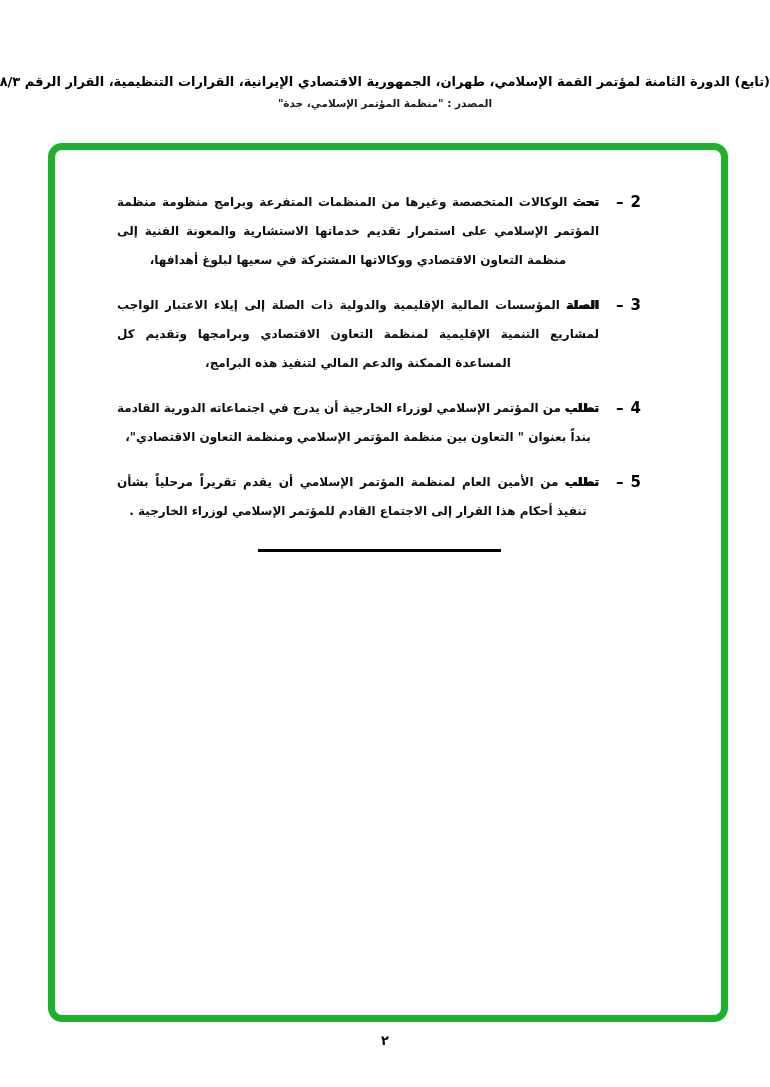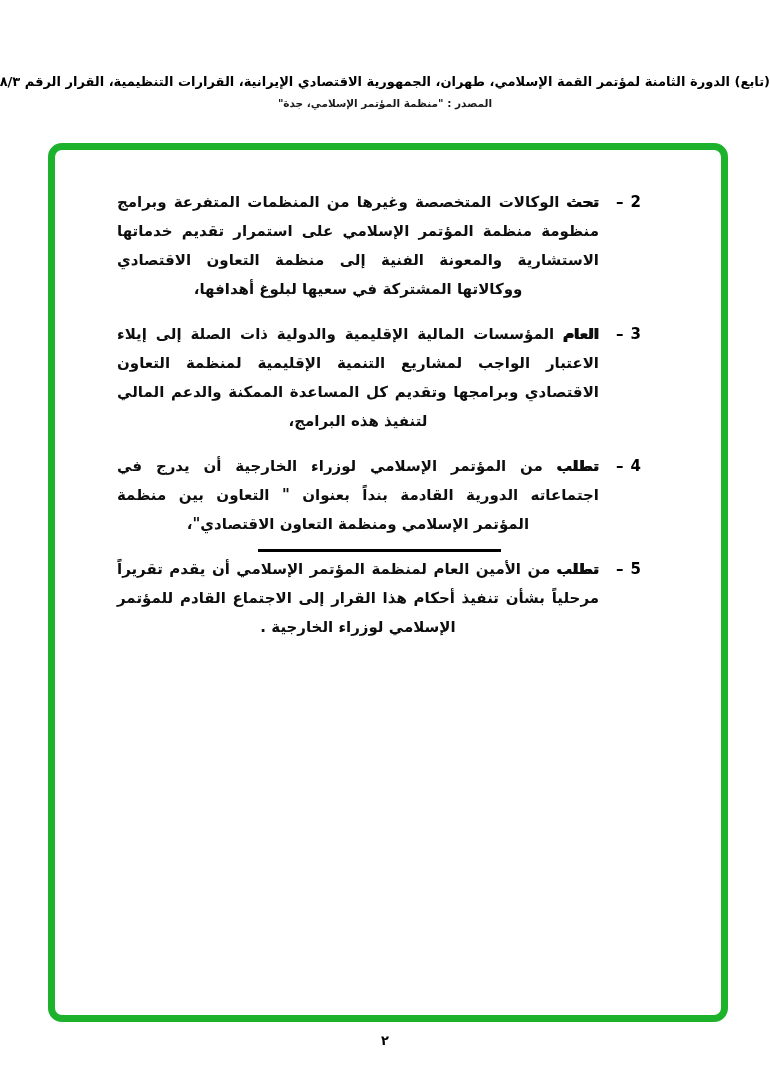--- a/index.html
+++ b/index.html
@@ -58,21 +58,21 @@
     display: flex;
     gap: 7px;
     font-size: 15px;
     font-weight: bold;
     line-height: 29px;
     color: #000000;
   }
   .text {
     flex: 1;
     margin: 0;
-    font-size: 15px;
+    font-size: 12px;
     font-weight: bold;
     line-height: 29px;
     text-align: justify;
     text-align-last: center;
     color: #0e0e0e;
   }
   .lead {
     text-shadow: 0.6px 0 0 currentColor, -0.6px 0 0 currentColor;
   }
   .rule {
@@ -121,21 +121,21 @@
           <span>الوكالات المتخصصة وغيرها من المنظمات المتفرعة وبرامج منظومة منظمة المؤتمر الإسلامي على استمرار تقديم خدماتها الاستشارية والمعونة الفنية إلى منظمة التعاون الاقتصادي ووكالاتها المشتركة في سعيها لبلوغ أهدافها،</span>
         </p>
       </div>
 
       <div class="item">
         <div class="marker">
           <span>3</span>
           <span>–</span>
         </div>
         <p class="text">
-          <span class="lead">العام</span>
+          <span class="lead">الصلة</span>
           <span>المؤسسات المالية الإقليمية والدولية ذات الصلة إلى إيلاء الاعتبار الواجب لمشاريع التنمية الإقليمية لمنظمة التعاون الاقتصادي وبرامجها وتقديم كل المساعدة الممكنة والدعم المالي لتنفيذ هذه البرامج،</span>
         </p>
       </div>
 
       <div class="item">
         <div class="marker">
           <span>4</span>
           <span>–</span>
         </div>
         <p class="text">

